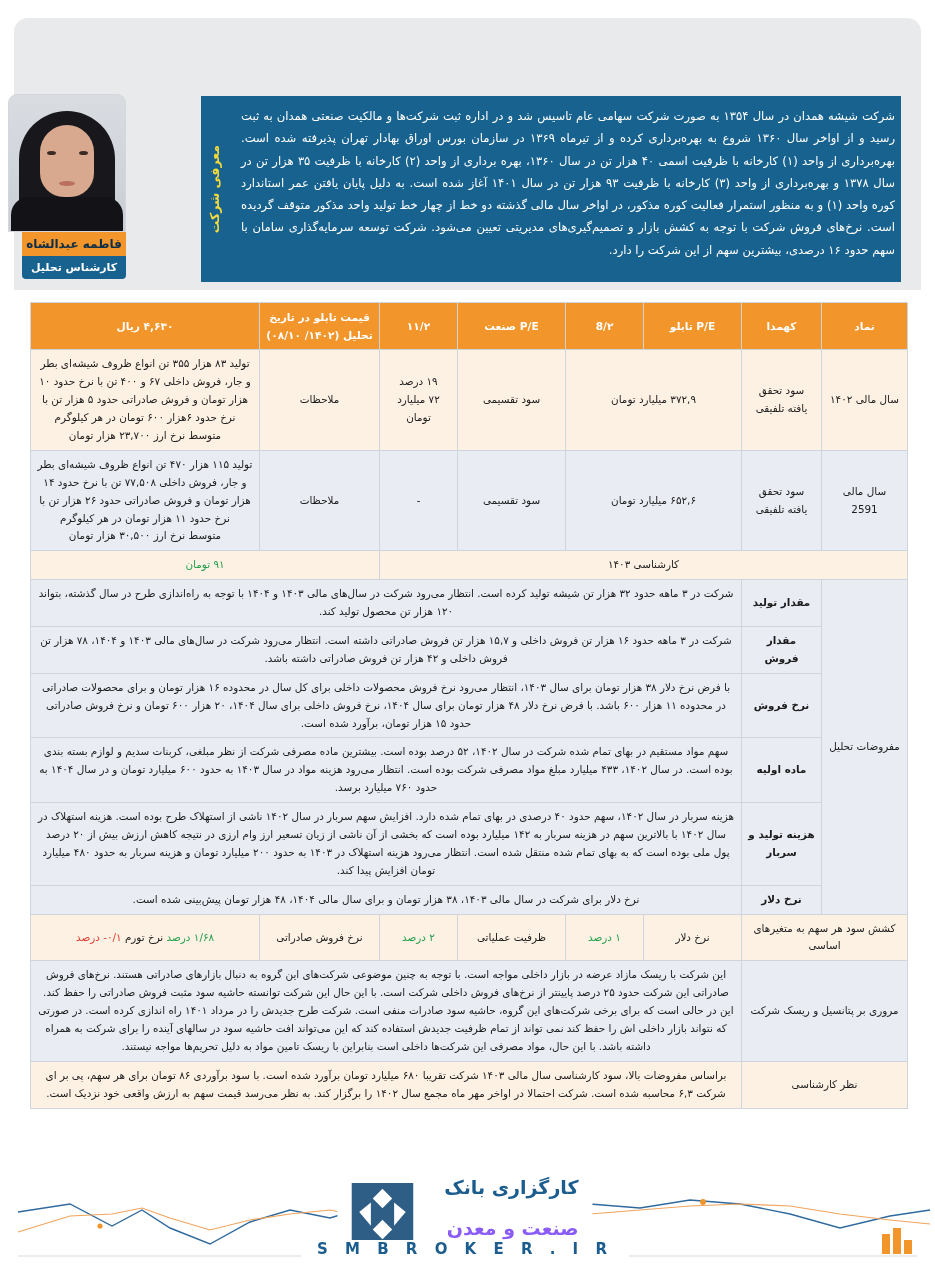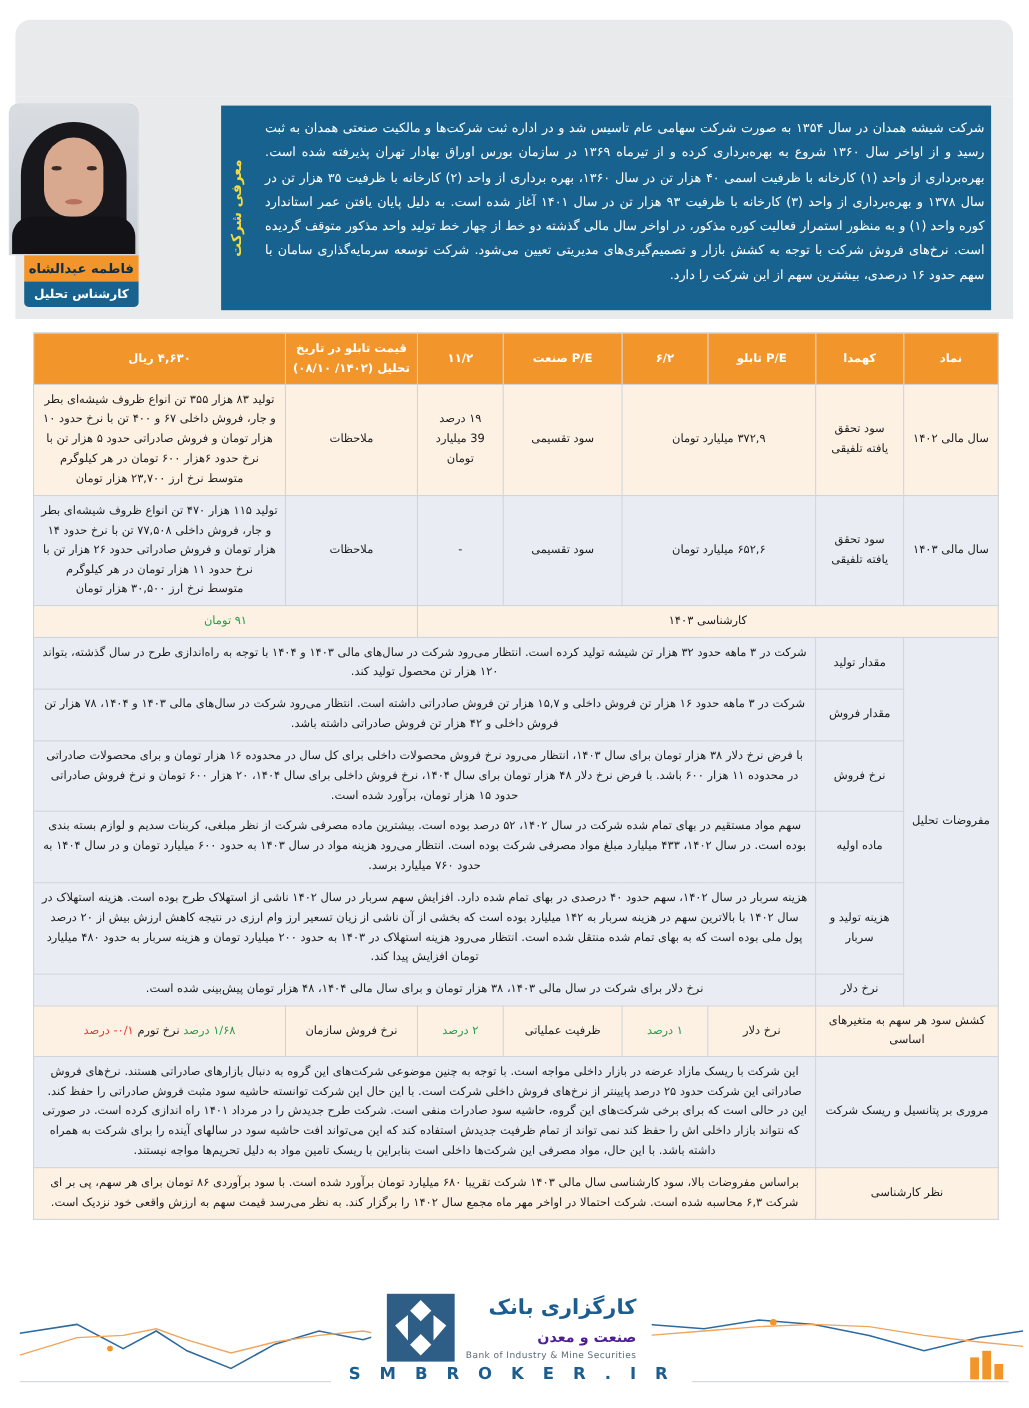--- a/index.html
+++ b/index.html
@@ -143,21 +143,21 @@
     background: #f2952a;
     color: #ffffff;
     font-weight: bold;
     font-size: 10.6px;
     border-color: #f2952a;
     padding: 6px 4px;
   }
   tr.peach td { background: #fdf1e4; }
   tr.lilac  td { background: #e9ecf3; }
   td.justify { text-align: justify; padding: 7px 10px; line-height: 1.95; }
-  td.rowlabel { font-weight: normal; }
+  td.rowlabel { font-weight: bold; }
   td.sectionlabel { font-weight: normal; }
   .green { color: #1f9f4a; }
   .red   { color: #e03b2f; }
   
   .footer {
     position: absolute;
     left: 0; bottom: 0;
     width: 930px; height: 110px;
   }
   .logo-wrap {
@@ -167,21 +167,21 @@
     display: flex;
     flex-direction: row-reverse;
     align-items: center;
     gap: 10px;
     z-index: 3;
     background: #ffffff;
     padding: 0 14px;
   }
   .logo-text { text-align: right; }
   .logo-l1 { color: #1c5d8f; font-size: 19px; font-weight: bold; letter-spacing: 1px; }
-  .logo-l2 { color: #4c1d95; font-size: 13px; font-weight: bold; letter-spacing: 1px; margin-top: 9px; }
+  .logo-l2 { color: #8b5cf6; font-size: 19px; font-weight: bold; letter-spacing: 1px; margin-top: 19px; }
   .logo-l3 { color: #5b6b7a; font-size: 8.2px; letter-spacing: 0.4px; margin-top: 3px; direction: ltr; text-align: right; }
   .logo-mark { width: 62px; height: 62px; }
   .smbroker {
     position: absolute;
     left: 50%; top: 70px;
     transform: translateX(-50%);
     color: #1c5d8f;
     font-size: 15px;
     font-weight: bold;
     letter-spacing: 6px;
@@ -222,41 +222,41 @@
     <div class="name-bar">فاطمه عبدالشاه</div>
     <div class="role-bar">کارشناس تحلیل</div>
   </div>
 
   <table class="main">
     <tbody>
       <tr>
         <td class="hdr" style="width:86px">نماد</td>
         <td class="hdr" style="width:80px">کهمدا</td>
         <td class="hdr" style="width:98px">P/E تابلو</td>
-        <td class="hdr" style="width:78px">۶/۲</td>
+        <td class="hdr" style="width:78px">8/۲</td>
         <td class="hdr" style="width:108px">P/E صنعت</td>
         <td class="hdr" style="width:78px">۱۱/۲</td>
         <td class="hdr" style="width:120px">قیمت تابلو در تاریخ تحلیل (۱۴۰۲/ ۰۸/۱۰)</td>
         <td class="hdr">۴,۶۳۰ ریال</td>
       </tr>
 
       <tr class="peach">
         <td>سال مالی ۱۴۰۲</td>
         <td>سود تحقق یافته تلفیقی</td>
         <td colspan="2">۳۷۲,۹ میلیارد تومان</td>
         <td>سود تقسیمی</td>
         <td style="white-space:pre-line">۱۹ درصد
-39 میلیارد تومان</td>
+۷۲ میلیارد تومان</td>
         <td>ملاحظات</td>
         <td style="white-space:pre-line;text-align:center">تولید ۸۳ هزار ۳۵۵ تن انواع ظروف شیشه‌ای بطر و جار، فروش داخلی ۶۷ و ۴۰۰ تن با نرخ حدود ۱۰ هزار تومان و فروش صادراتی حدود ۵ هزار تن با نرخ حدود ۶هزار ۶۰۰ تومان در هر کیلوگرم
 متوسط نرخ ارز ۲۳,۷۰۰ هزار تومان</td>
       </tr>
 
       <tr class="lilac">
-        <td>سال مالی ۱۴۰۳</td>
+        <td>سال مالی 2591</td>
         <td>سود تحقق یافته تلفیقی</td>
         <td colspan="2">۶۵۲,۶ میلیارد تومان</td>
         <td>سود تقسیمی</td>
         <td style="white-space:pre-line">-</td>
         <td>ملاحظات</td>
         <td style="white-space:pre-line;text-align:center">تولید ۱۱۵ هزار ۴۷۰ تن انواع ظروف شیشه‌ای بطر و جار، فروش داخلی ۷۷,۵۰۸ تن با نرخ حدود ۱۴ هزار تومان و فروش صادراتی حدود ۲۶ هزار تن با نرخ حدود ۱۱ هزار تومان در هر کیلوگرم
 متوسط نرخ ارز ۳۰,۵۰۰ هزار تومان</td>
       </tr>
 
       <tr class="peach">
@@ -289,21 +289,21 @@
         <td class="rowlabel">نرخ دلار</td>
         <td colspan="6" class="justify">نرخ دلار برای شرکت در سال مالی ۱۴۰۳، ۳۸ هزار تومان و برای سال مالی ۱۴۰۴، ۴۸ هزار تومان پیش‌بینی شده است.</td>
       </tr>
 
       <tr class="peach">
         <td colspan="2">کشش سود هر سهم به متغیرهای اساسی</td>
         <td>نرخ دلار</td>
         <td class="green">۱ درصد</td>
         <td>ظرفیت عملیاتی</td>
         <td class="green">۲ درصد</td>
-        <td>نرخ فروش سازمان</td>
+        <td>نرخ فروش صادراتی</td>
         <td>
           <span class="green">۱/۶۸ درصد</span>
           <span>نرخ تورم</span>
           <span class="red">۰/۱- درصد</span>
         </td>
       </tr>
 
       <tr class="lilac">
         <td colspan="2">مروری بر پتانسیل و ریسک شرکت</td>
         <td colspan="6" class="justify">این شرکت با ریسک مازاد عرضه در بازار داخلی مواجه است. با توجه به چنین موضوعی شرکت‌های این گروه به دنبال بازارهای صادراتی هستند. نرخ‌های فروش صادراتی این شرکت حدود ۲۵ درصد پایینتر از نرخ‌های فروش داخلی شرکت است. با این حال این شرکت توانسته حاشیه سود مثبت فروش صادراتی را حفظ کند. این در حالی است که برای برخی شرکت‌های این گروه، حاشیه سود صادرات منفی است. شرکت طرح جدیدش را در مرداد ۱۴۰۱ راه اندازی کرده است. در صورتی که نتواند بازار داخلی اش را حفظ کند نمی تواند از تمام ظرفیت جدیدش استفاده کند که این می‌تواند افت حاشیه سود در سالهای آینده را برای شرکت به همراه داشته باشد. با این حال، مواد مصرفی این شرکت‌ها داخلی است بنابراین با ریسک تامین مواد به دلیل تحریم‌ها مواجه نیستند.</td>

